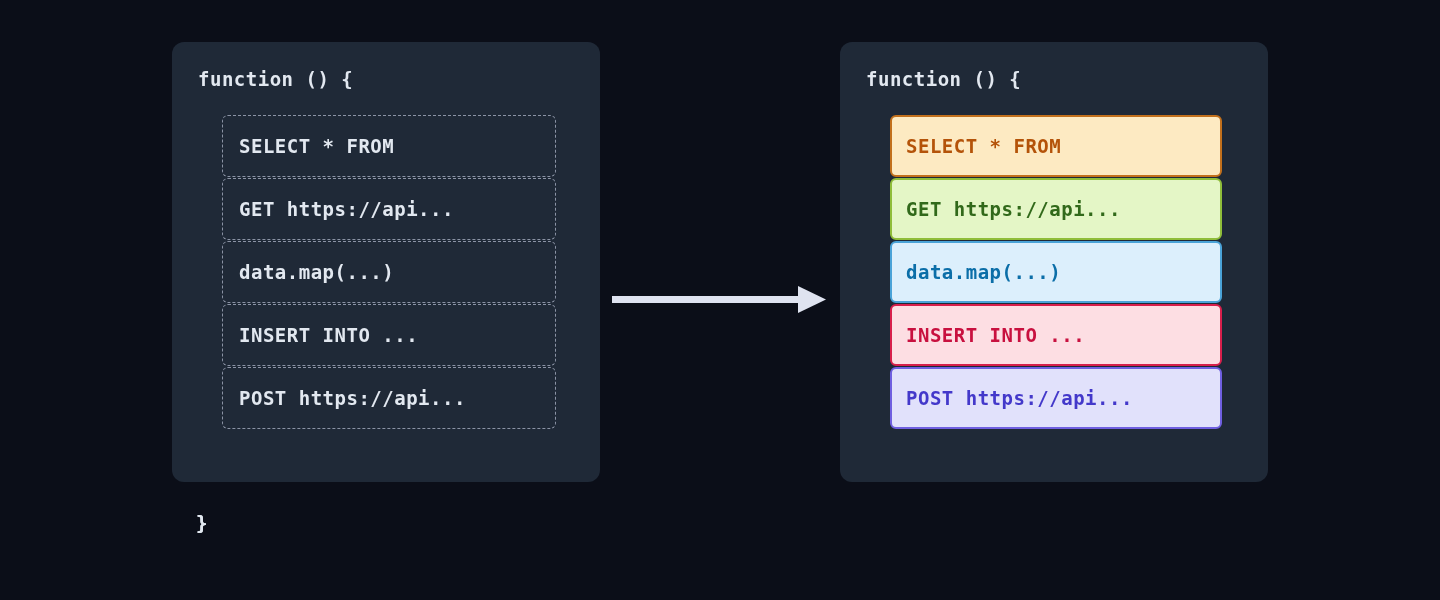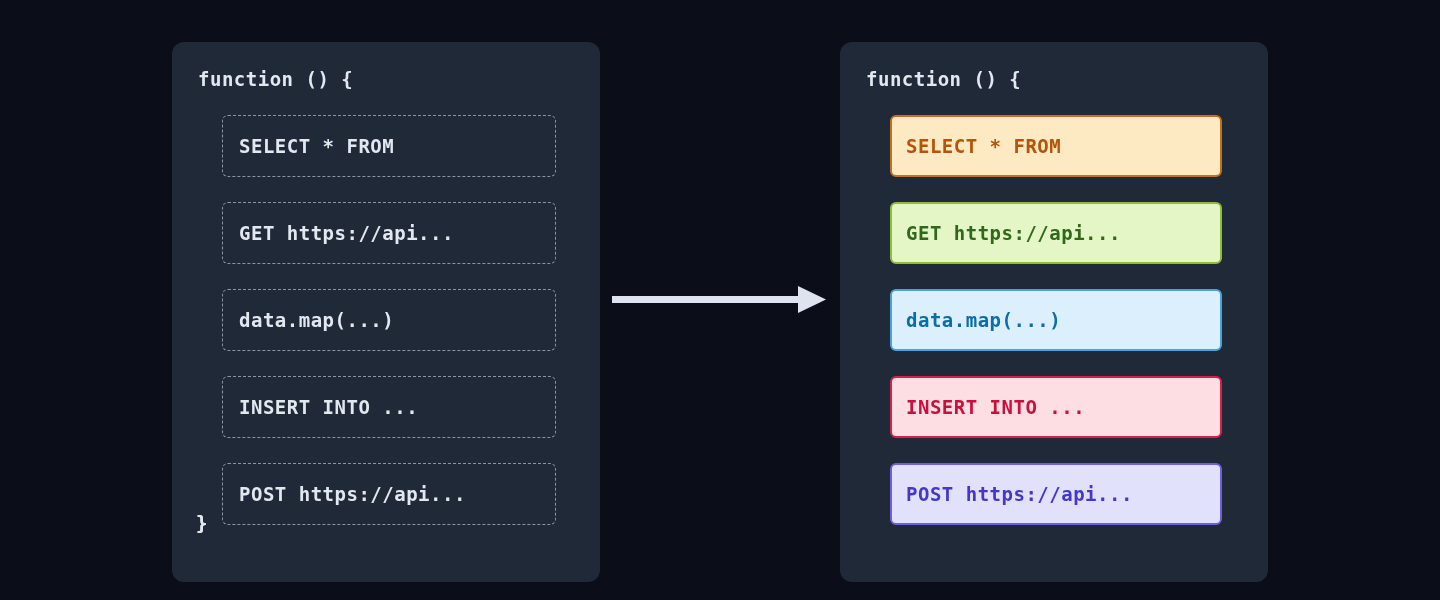--- a/index.html
+++ b/index.html
@@ -18,21 +18,21 @@
   .stage {
     position: relative;
     width: 1440px;
     height: 600px;
   }
 
   
   .panel {
     position: absolute;
     top: 42px;
-    height: 540px;
+    height: 440px;
     background: #1f2937;
     border-radius: 12px;
     box-sizing: border-box;
     padding: 28px 44px 28px 26px;
   }
   .panel-left  { left: 172px; width: 428px; }
   .panel-right { left: 840px; width: 428px; }
 
   .code-line {
     font-family: "DejaVu Sans Mono", "Liberation Mono", monospace;
@@ -45,21 +45,21 @@
     display: block;
   }
   .code-line.open  { margin: 0 0 0 0; padding-left: 0; }
   .code-line.close { position: absolute; left: 196px; bottom: 66px; }
 
   .blocks {
     margin-top: 25px;
     margin-left: 24px;
     display: flex;
     flex-direction: column;
-    gap: 25px;
+    gap: 1px;
   }
 
   
   .block-plain {
     box-sizing: border-box;
     width: 334px;
     height: 62px;
     border: 1px dashed #8b93a5;
     border-radius: 6px;
     background: transparent;

